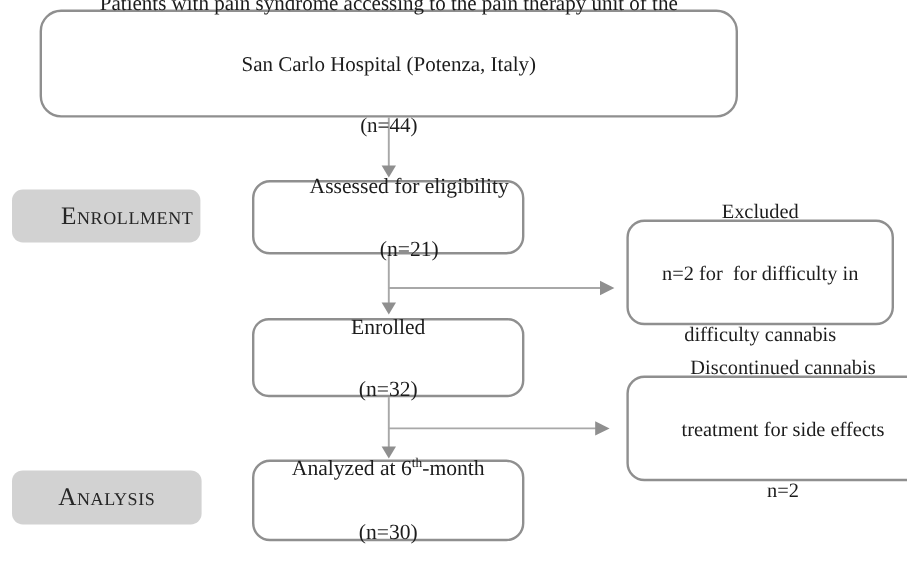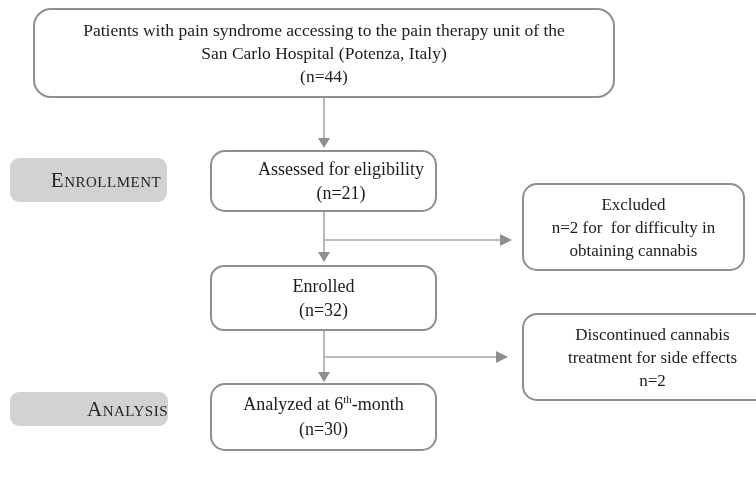--- a/index.html
+++ b/index.html
@@ -6,36 +6,37 @@
   html,body { background:#ffffff; }
   .canvas {
     position:relative; width:756px; height:482px; background:#ffffff;
     font-family:"Liberation Serif", serif; color:#1c1c1c; overflow:hidden;
   }
   .arrows { position:absolute; left:0; top:0; width:756px; height:482px; }
   .node {
     position:absolute; border:2px solid #8f8f8f; border-radius:15px; background:#ffffff;
     display:flex; flex-direction:column; justify-content:center; align-items:center;
     text-align:center;
+    gap:28px;
   }
   .node .ln { white-space:pre-wrap; }
   .node-pop   { left:33px;  top:8px;   width:582px; height:90px; font-size:17.5px; line-height:23px; border-radius:18px; }
   .node-mid   { left:210px; top:150px; width:227px; height:62px; font-size:18px;   line-height:24px;padding-left:35px; }
   .node-exc   { left:522px; top:183px; width:223px; height:88px; font-size:17px;   line-height:23px; }
   .node-enr   { left:210px; top:265px; width:227px; height:66px; font-size:18px;   line-height:24px;border-radius:14px; }
   .node-dis   { left:522px; top:313px; width:261px; height:88px; font-size:17px;   line-height:23px; }
   .node-ana   { left:210px; top:383px; width:227px; height:68px; font-size:18px;   line-height:25px; }
   .node sup { font-size:0.62em; vertical-align:super; line-height:0; }
   .stage {
     position:absolute; background:#d2d2d2; border-radius:9px;
     display:flex; align-items:center; justify-content:center;
     font-variant:small-caps; font-size:21px; letter-spacing:0.5px; color:#262626;
   }
   .stage-enroll { left:10px; top:158px; width:157px; height:44px;padding-left:35px; }
-  .stage-analys { left:10px; top:392px; width:158px; height:34px;justify-content:flex-end; }
+  .stage-analys { left:10px; top:392px; width:158px; height:45px; }
   .arrows line    { stroke:#a8a8a8; stroke-width:1.6; }
   .arrows polygon { fill:#8f8f8f; }
 </style>
 </head>
 <body>
 
 <div class="canvas">
 
   <svg class="arrows" viewBox="0 0 756 482" xmlns="http://www.w3.org/2000/svg">
     <g>
@@ -71,21 +72,21 @@
   </div>
 
   <div class="node node-mid">
     <div class="ln">Assessed for eligibility</div>
     <div class="ln">(n=21)</div>
   </div>
 
   <div class="node node-exc">
     <div class="ln">Excluded</div>
     <div class="ln">n=2 for  for difficulty in</div>
-    <div class="ln">obtaining cannabis</div>
+    <div class="ln">difficulty cannabis</div>
   </div>
 
   <div class="node node-enr">
     <div class="ln">Enrolled</div>
     <div class="ln">(n=32)</div>
   </div>
 
   <div class="node node-dis">
     <div class="ln">Discontinued cannabis</div>
     <div class="ln">treatment for side effects</div>

